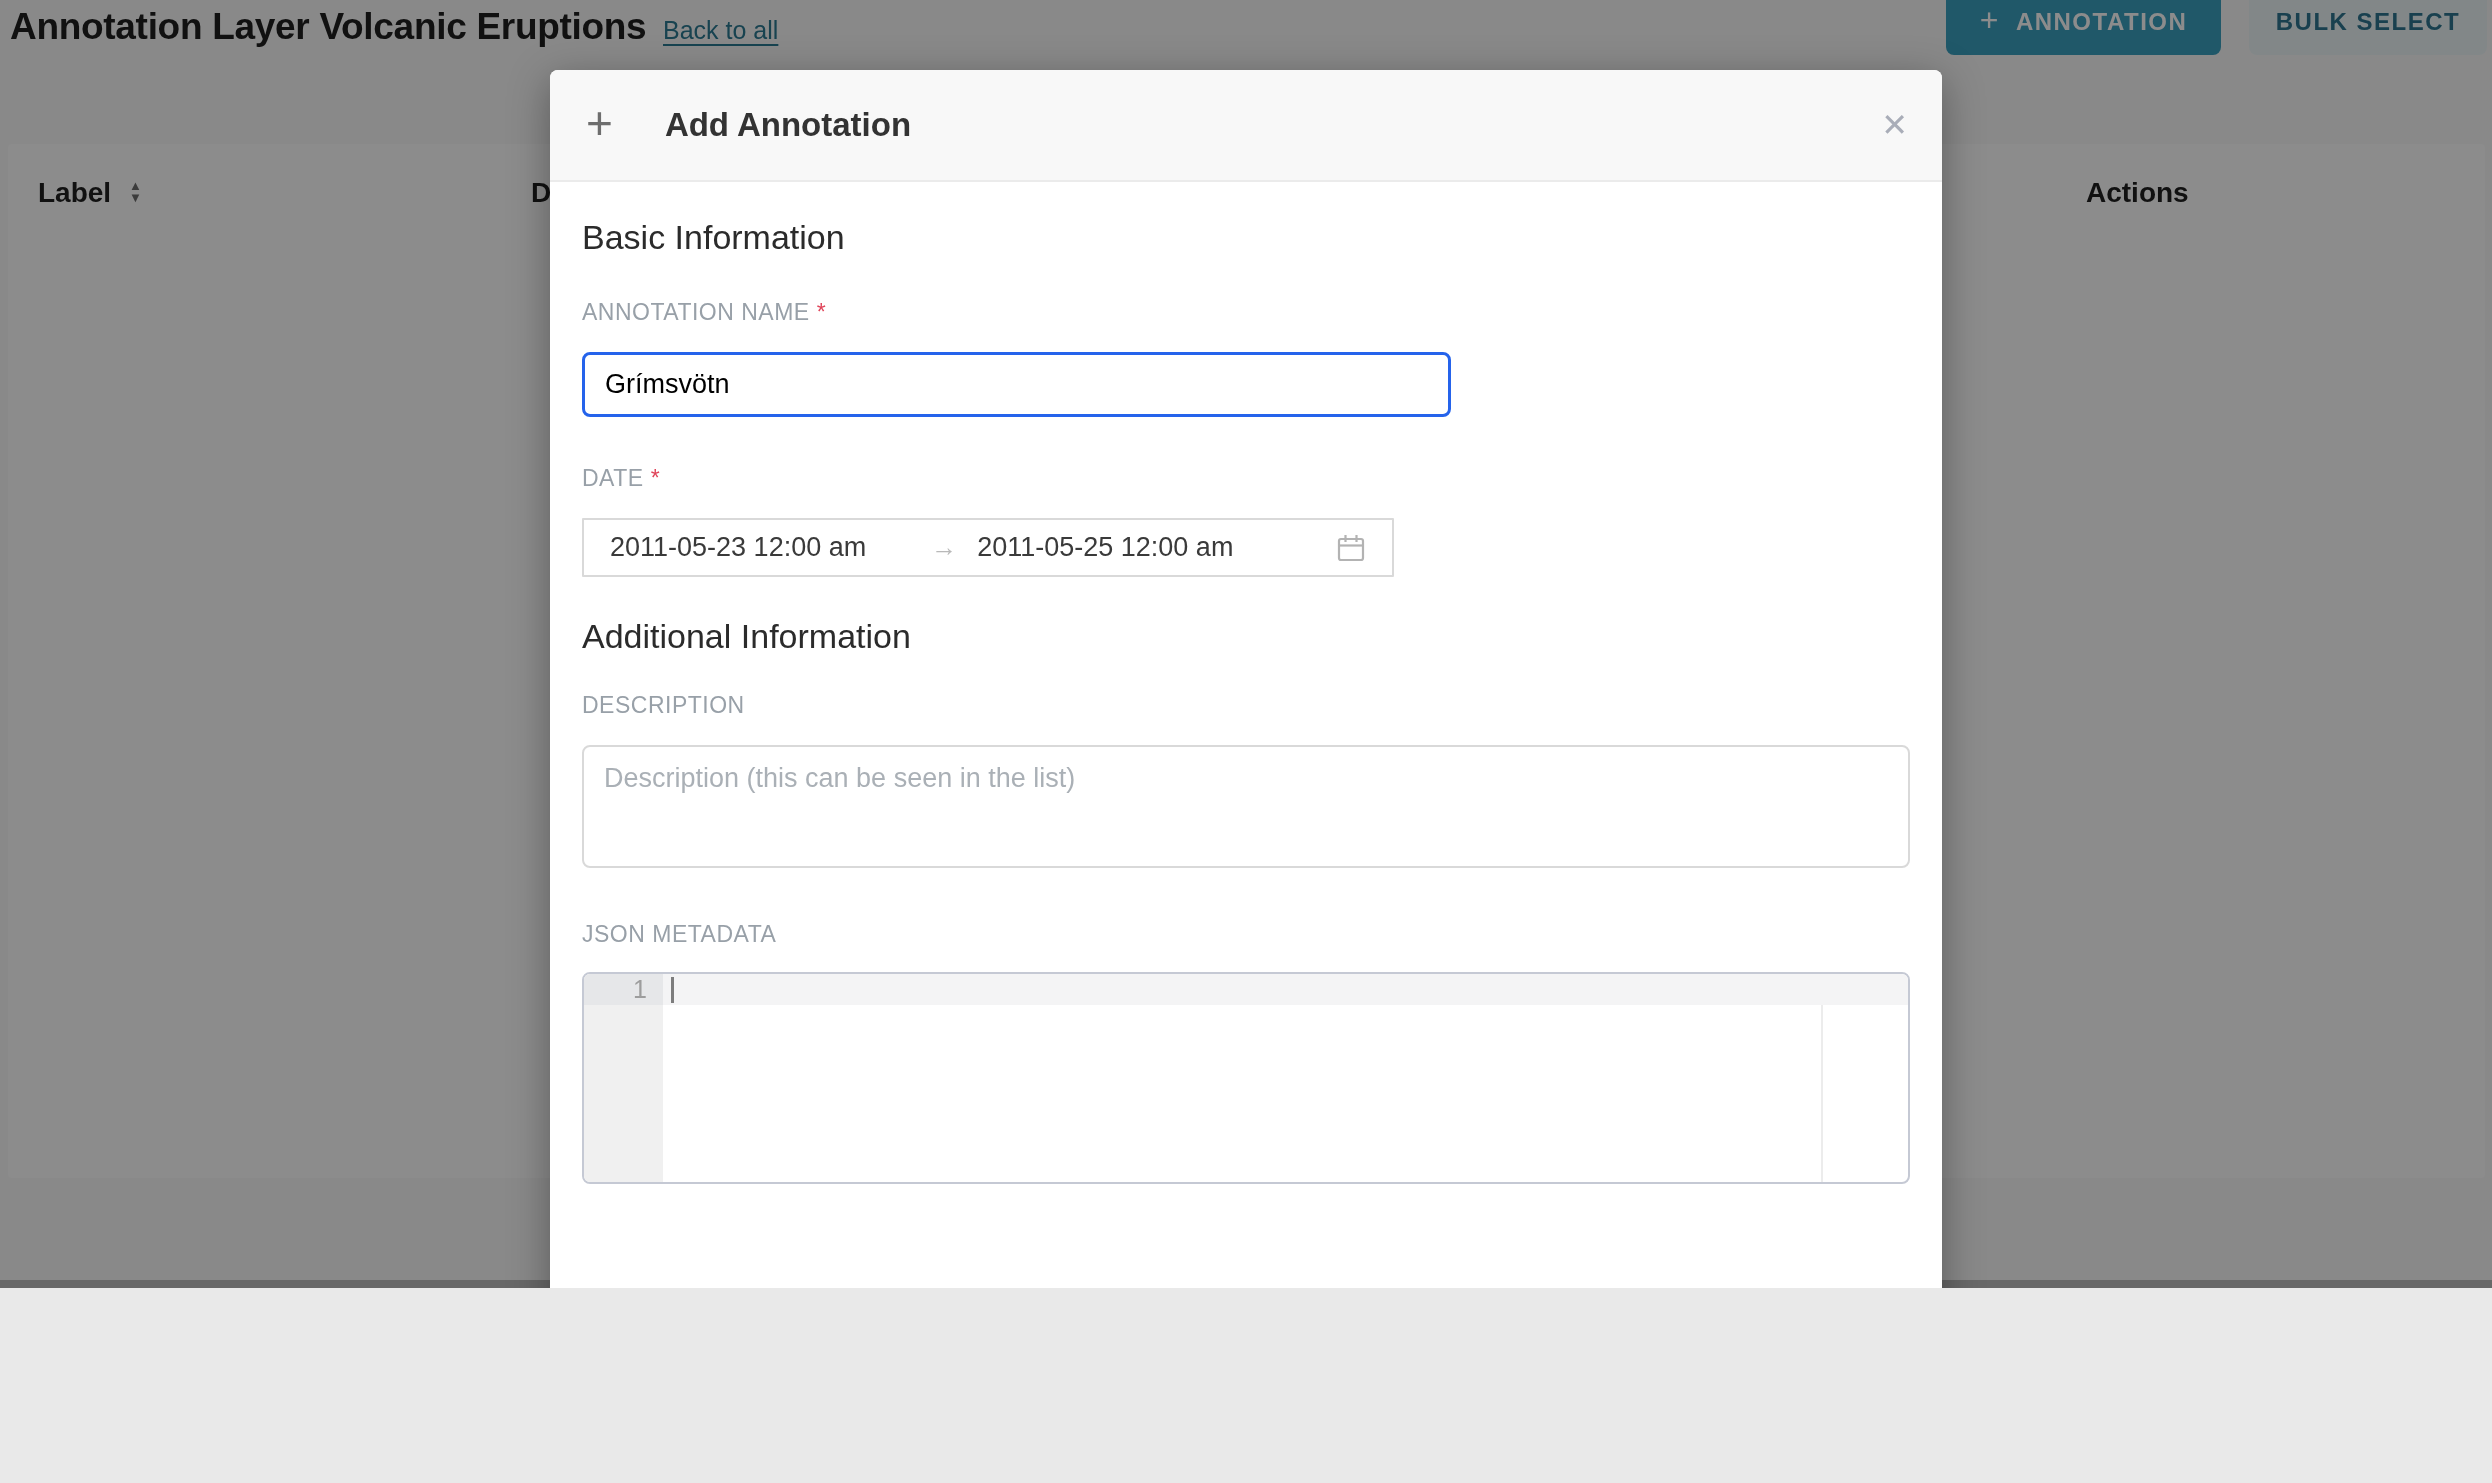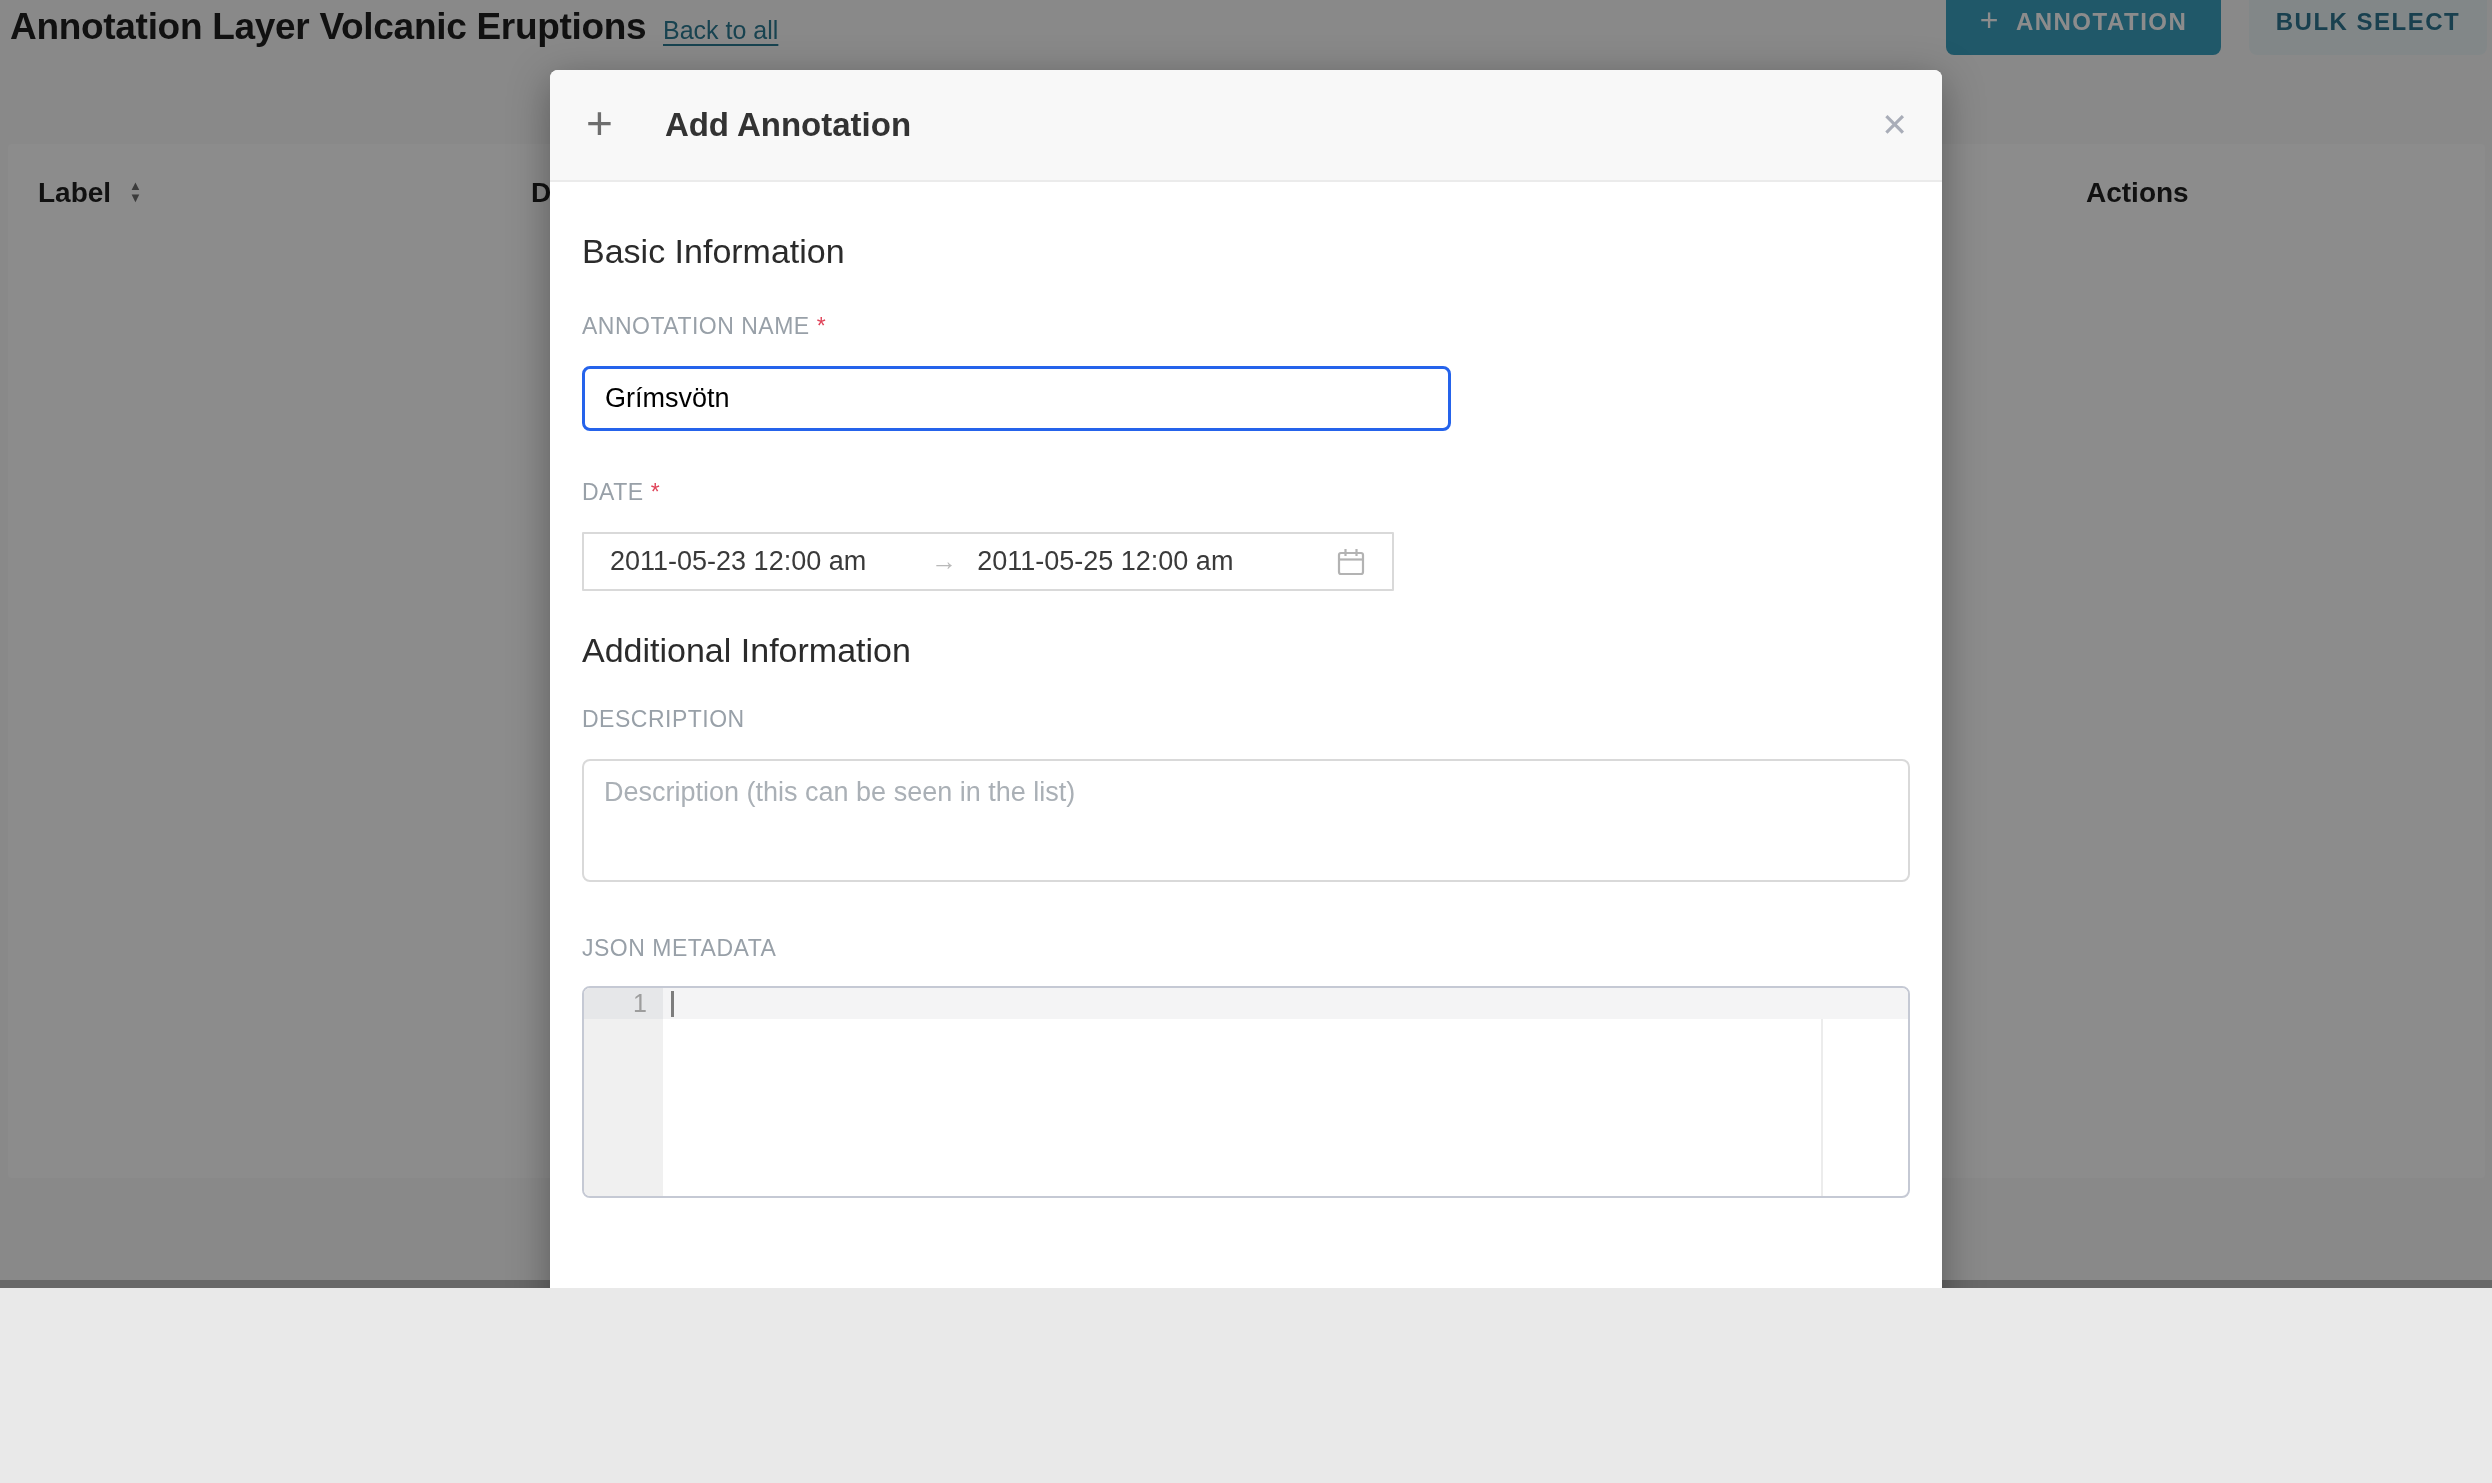--- a/index.html
+++ b/index.html
@@ -31,21 +31,21 @@
 
   
   .modal { position:absolute; left:550px; top:70px; width:1392px; height:1353px; background:#ffffff; border-radius:8px; z-index:20; box-shadow:0 10px 40px rgba(0,0,0,0.35); overflow:hidden; }
   .modal-header { position:relative; height:112px; background:#f8f8f8; border-bottom:2px solid #ebebeb; display:flex; align-items:center; padding:0 36px; }
   .modal-plus { font-size:46px; font-weight:300; color:#6e6e6e; margin-right:24px; line-height:1; margin-top:-4px; }
   .modal-title { font-size:33px; font-weight:600; color:#333333;margin-left:28px; }
   .modal-close { position:absolute; right:34px; top:50%; transform:translateY(-50%); font-size:32px; color:#a9adb8; cursor:pointer; line-height:1; }
 
   .modal-body { padding:0 32px; }
   .section-heading { font-size:34px; font-weight:500; color:#2b2b2b; }
-  .h-basic { margin-top:50px; }
+  .h-basic { margin-top:36px; }
   .h-additional { margin-top:40px; }
   .field-label { font-size:23px; color:#98a0a8; letter-spacing:0.5px; }
   .req { color:#e0455a; margin-left:7px; font-size:23px; }
   .lbl-name { margin-top:42px; }
   .lbl-date { margin-top:48px; }
   .lbl-desc { margin-top:36px; }
   .lbl-json { margin-top:53px; }
 
   .name-input { display:block; margin-top:26px; width:869px; height:65px; border:3px solid #2563eb; border-radius:8px; padding:4px 20px; font-size:27px; color:#000000; outline:none; font-family:"Liberation Sans", sans-serif; background:#fff; }
 

